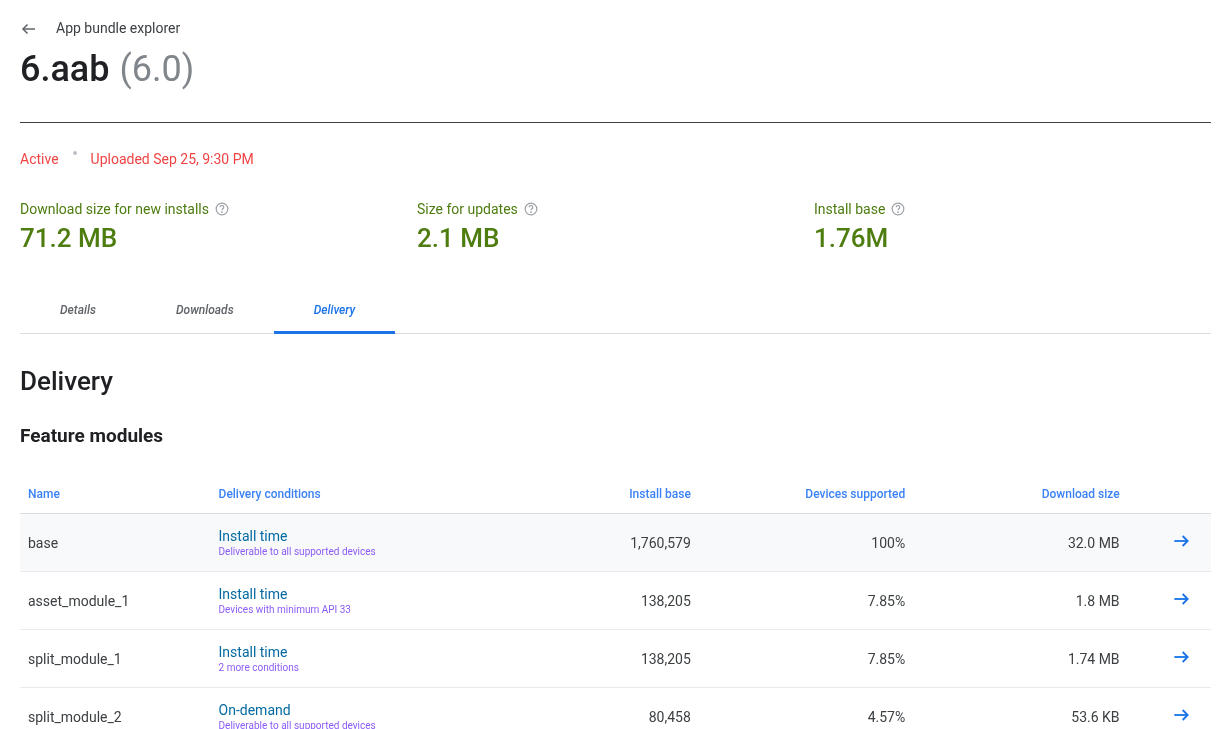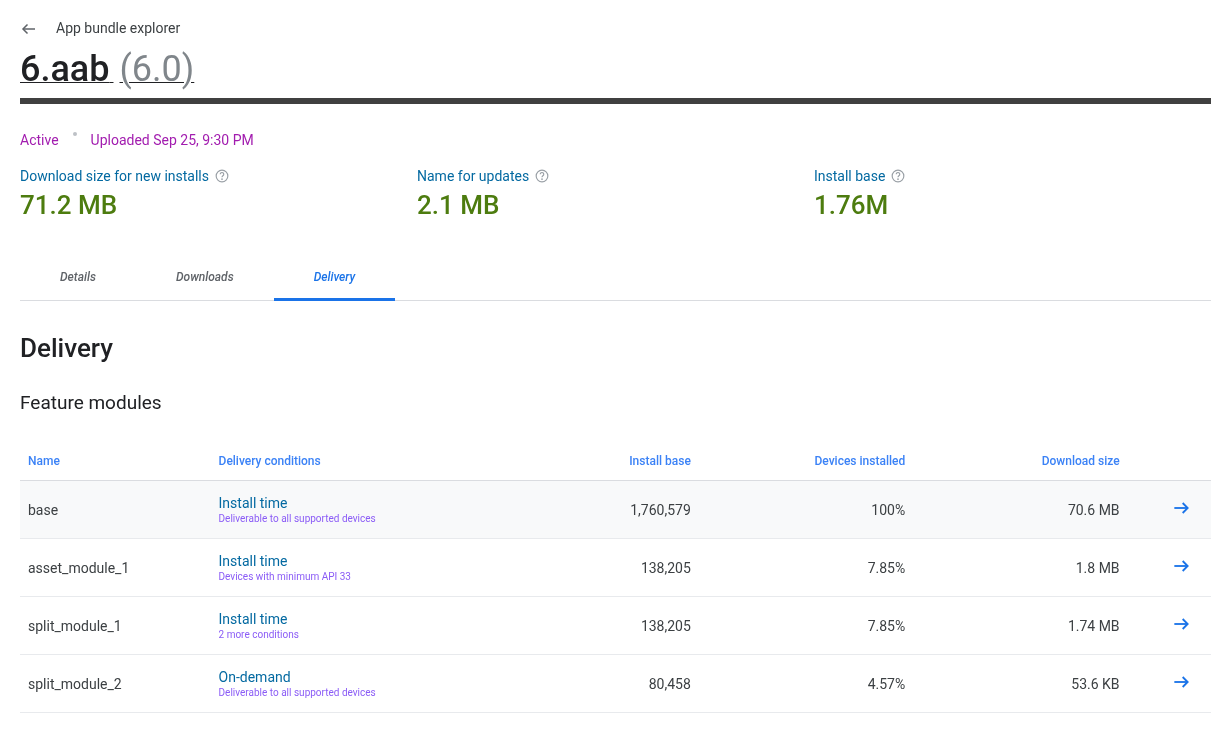--- a/index.html
+++ b/index.html
@@ -19,64 +19,63 @@
   .back-arrow {
     color: #5f6368;
     cursor: pointer;
     display: inline-flex;
   }
   .back-label {
     font-size: 14px;
     color: #3c4043;
   }
   .title-row {
-    padding-bottom: 8px;
-    border-bottom: 6px solid #404040;
+    padding-bottom: 32px;
+    border-bottom: 1px solid #404040;
     margin-bottom: 28px;
-    text-decoration: underline;
   }
   .title-main {
     font-size: 36px;
     font-weight: 500;
     color: #202124;
   }
   .title-version {
     font-size: 36px;
     font-weight: 400;
     color: #80868b;
     margin-left: 6px;
   }
   .status-row {
     display: flex;
     align-items: flex-start;
     gap: 14px;
     font-size: 14px;
-    color: #a21caf;
-    margin-bottom: 20px;
+    color: #ef4444;
+    margin-bottom: 34px;
   }
   .status-dot {
     width: 4px;
     height: 4px;
     border-radius: 50%;
     background: #bdc1c6;
   }
   .metrics {
     display: flex;
     gap: 0;
     margin-bottom: 36px;
   }
   .metric {
     flex: 1;
   }
   .metric-label {
     display: flex;
     align-items: center;
     gap: 6px;
     font-size: 14px;
-    color: #0369a1;
+    color: #4d7c0f;
     margin-bottom: 6px;
   }
   .help-icon {
     color: #9aa0a6;
     display: inline-flex;
   }
   .metric-value {
     font-size: 26px;
     font-weight: 500;
     color: #4d7c0f;
@@ -100,21 +99,21 @@
     border-bottom: 3px solid #1a73e8;
     margin-bottom: -1px;
   }
   .section-title {
     font-size: 26px;
     font-weight: 500;
     margin-bottom: 28px;
   }
   .subsection-title {
     font-size: 19px;
-    font-weight: 400;
+    font-weight: 700;
     margin-bottom: 28px;
   }
   table {
     width: 100%;
     border-collapse: collapse;
   }
   th {
     font-size: 12px;
     font-weight: 500;
     color: #3b82f6;
@@ -187,21 +186,21 @@
             <circle cx="12" cy="12" r="10"></circle>
             <path d="M9 9a3 3 0 1 1 4.5 2.6C12.5 12.5 12 13 12 14"></path>
             <circle cx="12" cy="17.5" r="0.5" fill="currentColor"></circle>
           </svg>
       </span>
     </div>
     <div class="metric-value">71.2 MB</div>
   </div>
   <div class="metric">
     <div class="metric-label">
-      <span>Name for updates</span>
+      <span>Size for updates</span>
       <span class="help-icon">
         <svg width="14" height="14" viewBox="0 0 24 24" fill="none" stroke="currentColor" stroke-width="2">
             <circle cx="12" cy="12" r="10"></circle>
             <path d="M9 9a3 3 0 1 1 4.5 2.6C12.5 12.5 12 13 12 14"></path>
             <circle cx="12" cy="17.5" r="0.5" fill="currentColor"></circle>
           </svg>
       </span>
     </div>
     <div class="metric-value">2.1 MB</div>
   </div>
@@ -228,35 +227,35 @@
 
 <div class="section-title">Delivery</div>
 <div class="subsection-title">Feature modules</div>
 
 <table>
   <thead>
     <tr>
       <th style="width:16%">Name</th>
       <th style="width:26%">Delivery conditions</th>
       <th class="right" style="width:15%">Install base</th>
-      <th class="right" style="width:18%">Devices installed</th>
+      <th class="right" style="width:18%">Devices supported</th>
       <th class="right" style="width:18%">Download size</th>
       <th style="width:60px"></th>
     </tr>
   </thead>
   <tbody id="table-body">
       <tr class="hovered">
         <td>base</td>
         <td>
           <div class="delivery-primary">Install time</div>
           <div class="delivery-secondary">Deliverable to all supported devices</div>
         </td>
         <td class="right">1,760,579</td>
         <td class="right">100%</td>
-        <td class="right">70.6 MB</td>
+        <td class="right">32.0 MB</td>
         <td class="arrow-cell"><span class="row-arrow">
             <svg width="20" height="20" viewBox="0 0 24 24" fill="none" stroke="currentColor" stroke-width="2.2">
               <line x1="4" y1="12" x2="20" y2="12"></line>
               <polyline points="14 6 20 12 14 18"></polyline>
             </svg>
           </span></td>
       </tr>
       <tr>
         <td>asset_module_1</td>
         <td>

